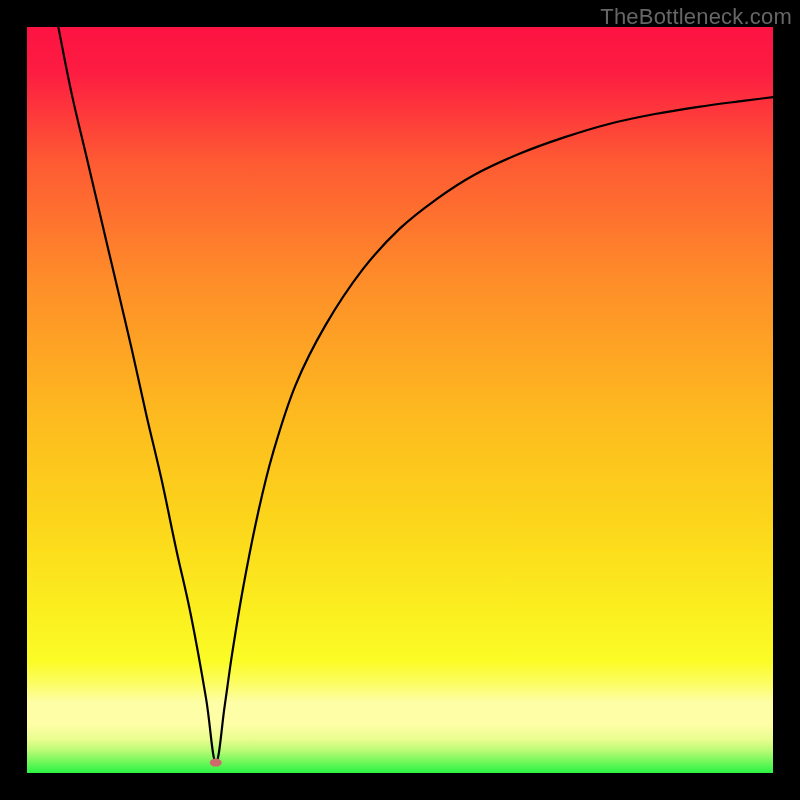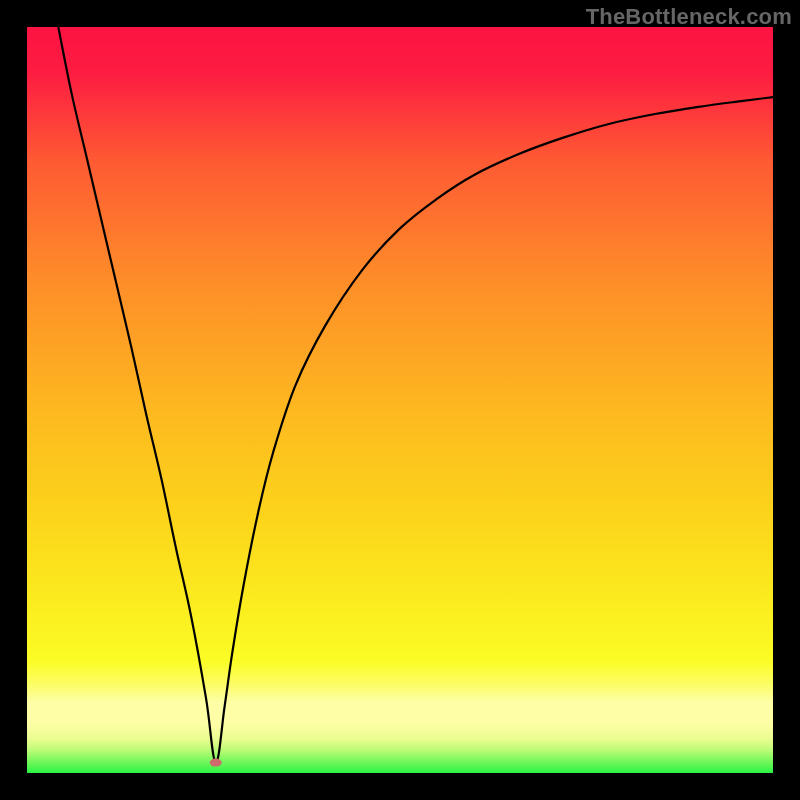--- a/index.html
+++ b/index.html
@@ -25,21 +25,21 @@
     top: 0;
     width: 746px;
     height: 746px;
   }
   .watermark {
     position: absolute;
     top: 4px;
     right: 8px;
     color: #666666;
     font-size: 22px;
-    font-weight: 700;
+    font-weight: 400;
     letter-spacing: 0.2px;
   }
   svg {
     display: block;
   }
 </style>
 </head>
 <body>
 
 <div class="frame">

